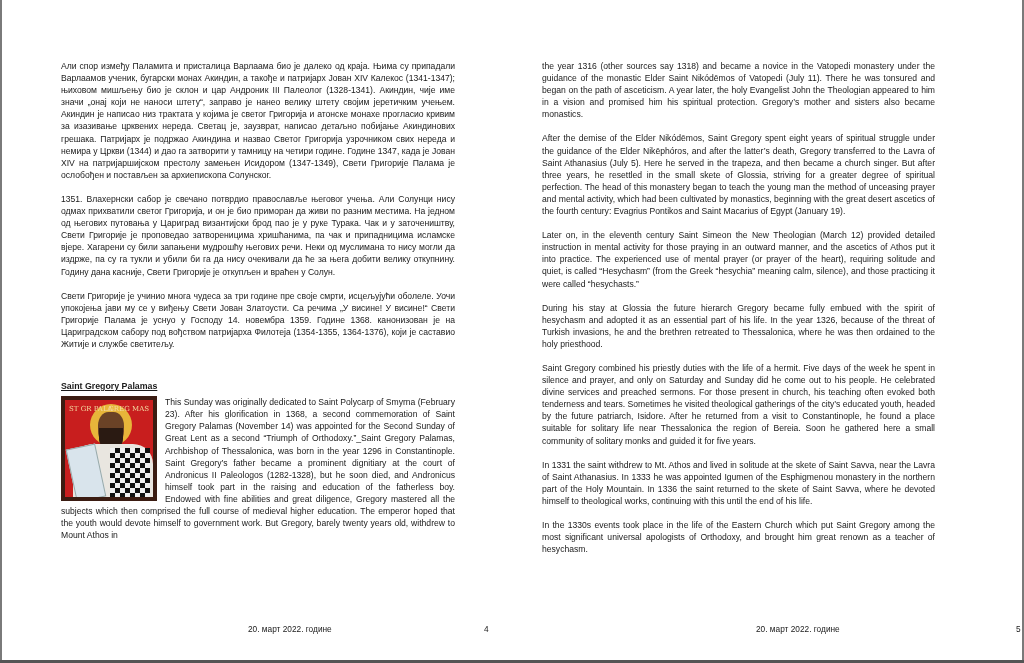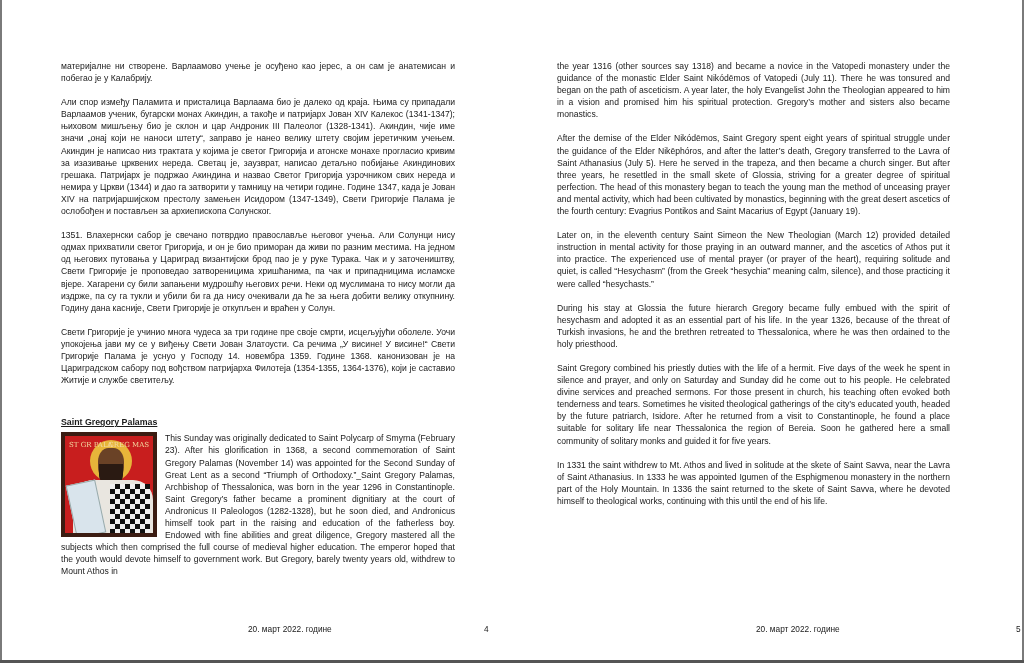--- a/index.html
+++ b/index.html
@@ -12,21 +12,21 @@
   .frame-left { position:absolute; left:0; top:0; width:2px; height:660px; background:#7a7a7a; }
   .frame-right { position:absolute; right:0; top:0; width:2px; height:660px; background:#7a7a7a; }
   .frame-bottom { position:absolute; left:0; bottom:0; width:1024px; height:3px; background:#555; }
   .page { position:absolute; top:0; height:660px; }
   .page-left { left:2px; width:510px; }
   .page-right { left:512px; width:510px; }
   .body-text {
     position:absolute; font-size:8.6px; line-height:12.1px; text-align:justify;
   }
   .page-left .body-text { left:59px; width:394px; }
-  .page-right .body-text { left:45px; width:393px; }
+  .page-right .body-text { left:30px; width:393px; }
   .para { margin:0 0 12px 0; }
   .section-title { font-weight:bold; text-decoration:underline; font-size:8.8px; margin:0 0 4px 0; }
   .figure-wrap { position:relative; }
   .icon-img {
     float:left; width:96px; height:105px; margin:0 8px 2px 0;
     background:#3b1c12; position:relative; box-sizing:border-box; padding:4px;
   }
   .icon-inner { position:absolute; left:4px; top:4px; right:4px; bottom:4px; background:#c81e1e; overflow:hidden; }
   .halo { position:absolute; left:25px; top:4px; width:42px; height:42px; border-radius:50%; background:#e7b53a; }
   .face { position:absolute; left:33px; top:12px; width:26px; height:34px; border-radius:40% 40% 45% 45%; background:#6a4226; }
@@ -45,21 +45,20 @@
 </style>
 </head>
 <body>
 
 <div class="frame-left"></div>
 <div class="frame-right"></div>
 <div class="frame-bottom"></div>
 
 <div class="page page-left">
   <div class="body-text" style="top:60px;">
-    <p class="para">материјалне ни створене. Варлаамово учење је осуђено као јерес, а он сам је анатемисан и побегао је у Калабрију.</p>
     <p class="para">Али спор између Паламита и присталица Варлаама био је далеко од краја. Њима су припадали Варлаамов ученик, бугарски монах Акиндин, а такође и патријарх Јован XIV Калекос (1341-1347); њиховом мишљењу био је склон и цар Андроник III Палеолог (1328-1341). Акиндин, чије име значи „онај који не наноси штету“, заправо је нанео велику штету својим јеретичким учењем. Акиндин је написао низ трактата у којима је светог Григорија и атонске монахе прогласио кривим за изазивање црквених нереда. Светац је, заузврат, написао детаљно побијање Акиндинових грешака. Патријарх је подржао Акиндина и назвао Светог Григорија узрочником свих нереда и немира у Цркви (1344) и дао га затворити у тамницу на четири године. Године 1347, када је Јован XIV на патријаршијском престолу замењен Исидором (1347-1349), Свети Григорије Палама је ослобођен и постављен за архиепископа Солунског.</p>
     <p class="para">1351. Влахернски сабор је свечано потврдио православље његовог учења. Али Солунци нису одмах прихватили светог Григорија, и он је био приморан да живи по разним местима. На једном од његових путовања у Цариград византијски брод пао је у руке Турака. Чак и у заточеништву, Свети Григорије је проповедао затвореницима хришћанима, па чак и припадницима исламске вјере. Хагарени су били запањени мудрошћу његових речи. Неки од муслимана то нису могли да издрже, па су га тукли и убили би га да нису очекивали да ће за њега добити велику откупнину. Годину дана касније, Свети Григорије је откупљен и враћен у Солун.</p>
     <p class="para" style="margin-bottom:30px;">Свети Григорије је учинио многа чудеса за три године пре своје смрти, исцељујући оболеле. Уочи упокојења јави му се у виђењу Свети Јован Златоусти. Са речима „У висине! У висине!“ Свети Григорије Палама је уснуо у Господу 14. новембра 1359. Године 1368. канонизован је на Цариградском сабору под вођством патријарха Филотеја (1354-1355, 1364-1376), који је саставио Житије и службе светитељу.</p>
     <div class="section-title">Saint Gregory Palamas</div>
     <div class="figure-wrap">
       <div class="icon-img">
         <div class="icon-inner">
           <div class="halo"></div>
           <div class="face"></div>
           <div class="beard"></div>
@@ -78,16 +77,17 @@
 </div>
 
 <div class="page page-right">
   <div class="body-text" style="top:60px;">
     <p class="para">the year 1316 (other sources say 1318) and became a novice in the Vatopedi monastery under the guidance of the monastic Elder Saint Nikódēmos of Vatopedi (July 11). There he was tonsured and began on the path of asceticism. A year later, the holy Evangelist John the Theologian appeared to him in a vision and promised him his spiritual protection. Gregory’s mother and sisters also became monastics.</p>
     <p class="para">After the demise of the Elder Nikódēmos, Saint Gregory spent eight years of spiritual struggle under the guidance of the Elder Nikēphóros, and after the latter’s death, Gregory transferred to the Lavra of Saint Athanasius (July 5). Here he served in the trapeza, and then became a church singer. But after three years, he resettled in the small skete of Glossia, striving for a greater degree of spiritual perfection. The head of this monastery began to teach the young man the method of unceasing prayer and mental activity, which had been cultivated by monastics, beginning with the great desert ascetics of the fourth century: Evagrius Pontikos and Saint Macarius of Egypt (January 19).</p>
     <p class="para">Later on, in the eleventh century Saint Simeon the New Theologian (March 12) provided detailed instruction in mental activity for those praying in an outward manner, and the ascetics of Athos put it into practice. The experienced use of mental prayer (or prayer of the heart), requiring solitude and quiet, is called “Hesychasm” (from the Greek “hesychia” meaning calm, silence), and those practicing it were called “hesychasts.”</p>
     <p class="para">During his stay at Glossia the future hierarch Gregory became fully embued with the spirit of hesychasm and adopted it as an essential part of his life. In the year 1326, because of the threat of Turkish invasions, he and the brethren retreated to Thessalonica, where he was then ordained to the holy priesthood.</p>
     <p class="para">Saint Gregory combined his priestly duties with the life of a hermit. Five days of the week he spent in silence and prayer, and only on Saturday and Sunday did he come out to his people. He celebrated divine services and preached sermons. For those present in church, his teaching often evoked both tenderness and tears. Sometimes he visited theological gatherings of the city’s educated youth, headed by the future patriarch, Isidore. After he returned from a visit to Constantinople, he found a place suitable for solitary life near Thessalonica the region of Bereia. Soon he gathered here a small community of solitary monks and guided it for five years.</p>
     <p class="para">In 1331 the saint withdrew to Mt. Athos and lived in solitude at the skete of Saint Savva, near the Lavra of Saint Athanasius. In 1333 he was appointed Igumen of the Esphigmenou monastery in the northern part of the Holy Mountain. In 1336 the saint returned to the skete of Saint Savva, where he devoted himself to theological works, continuing with this until the end of his life.</p>
+    <p class="para">In the 1330s events took place in the life of the Eastern Church which put Saint Gregory among the most significant universal apologists of Orthodoxy, and brought him great renown as a teacher of hesychasm.</p>
   </div>
   <div class="footer-date">20. март 2022. године</div>
   <div class="footer-num">5</div>
 </div>
 
 </body></html>

